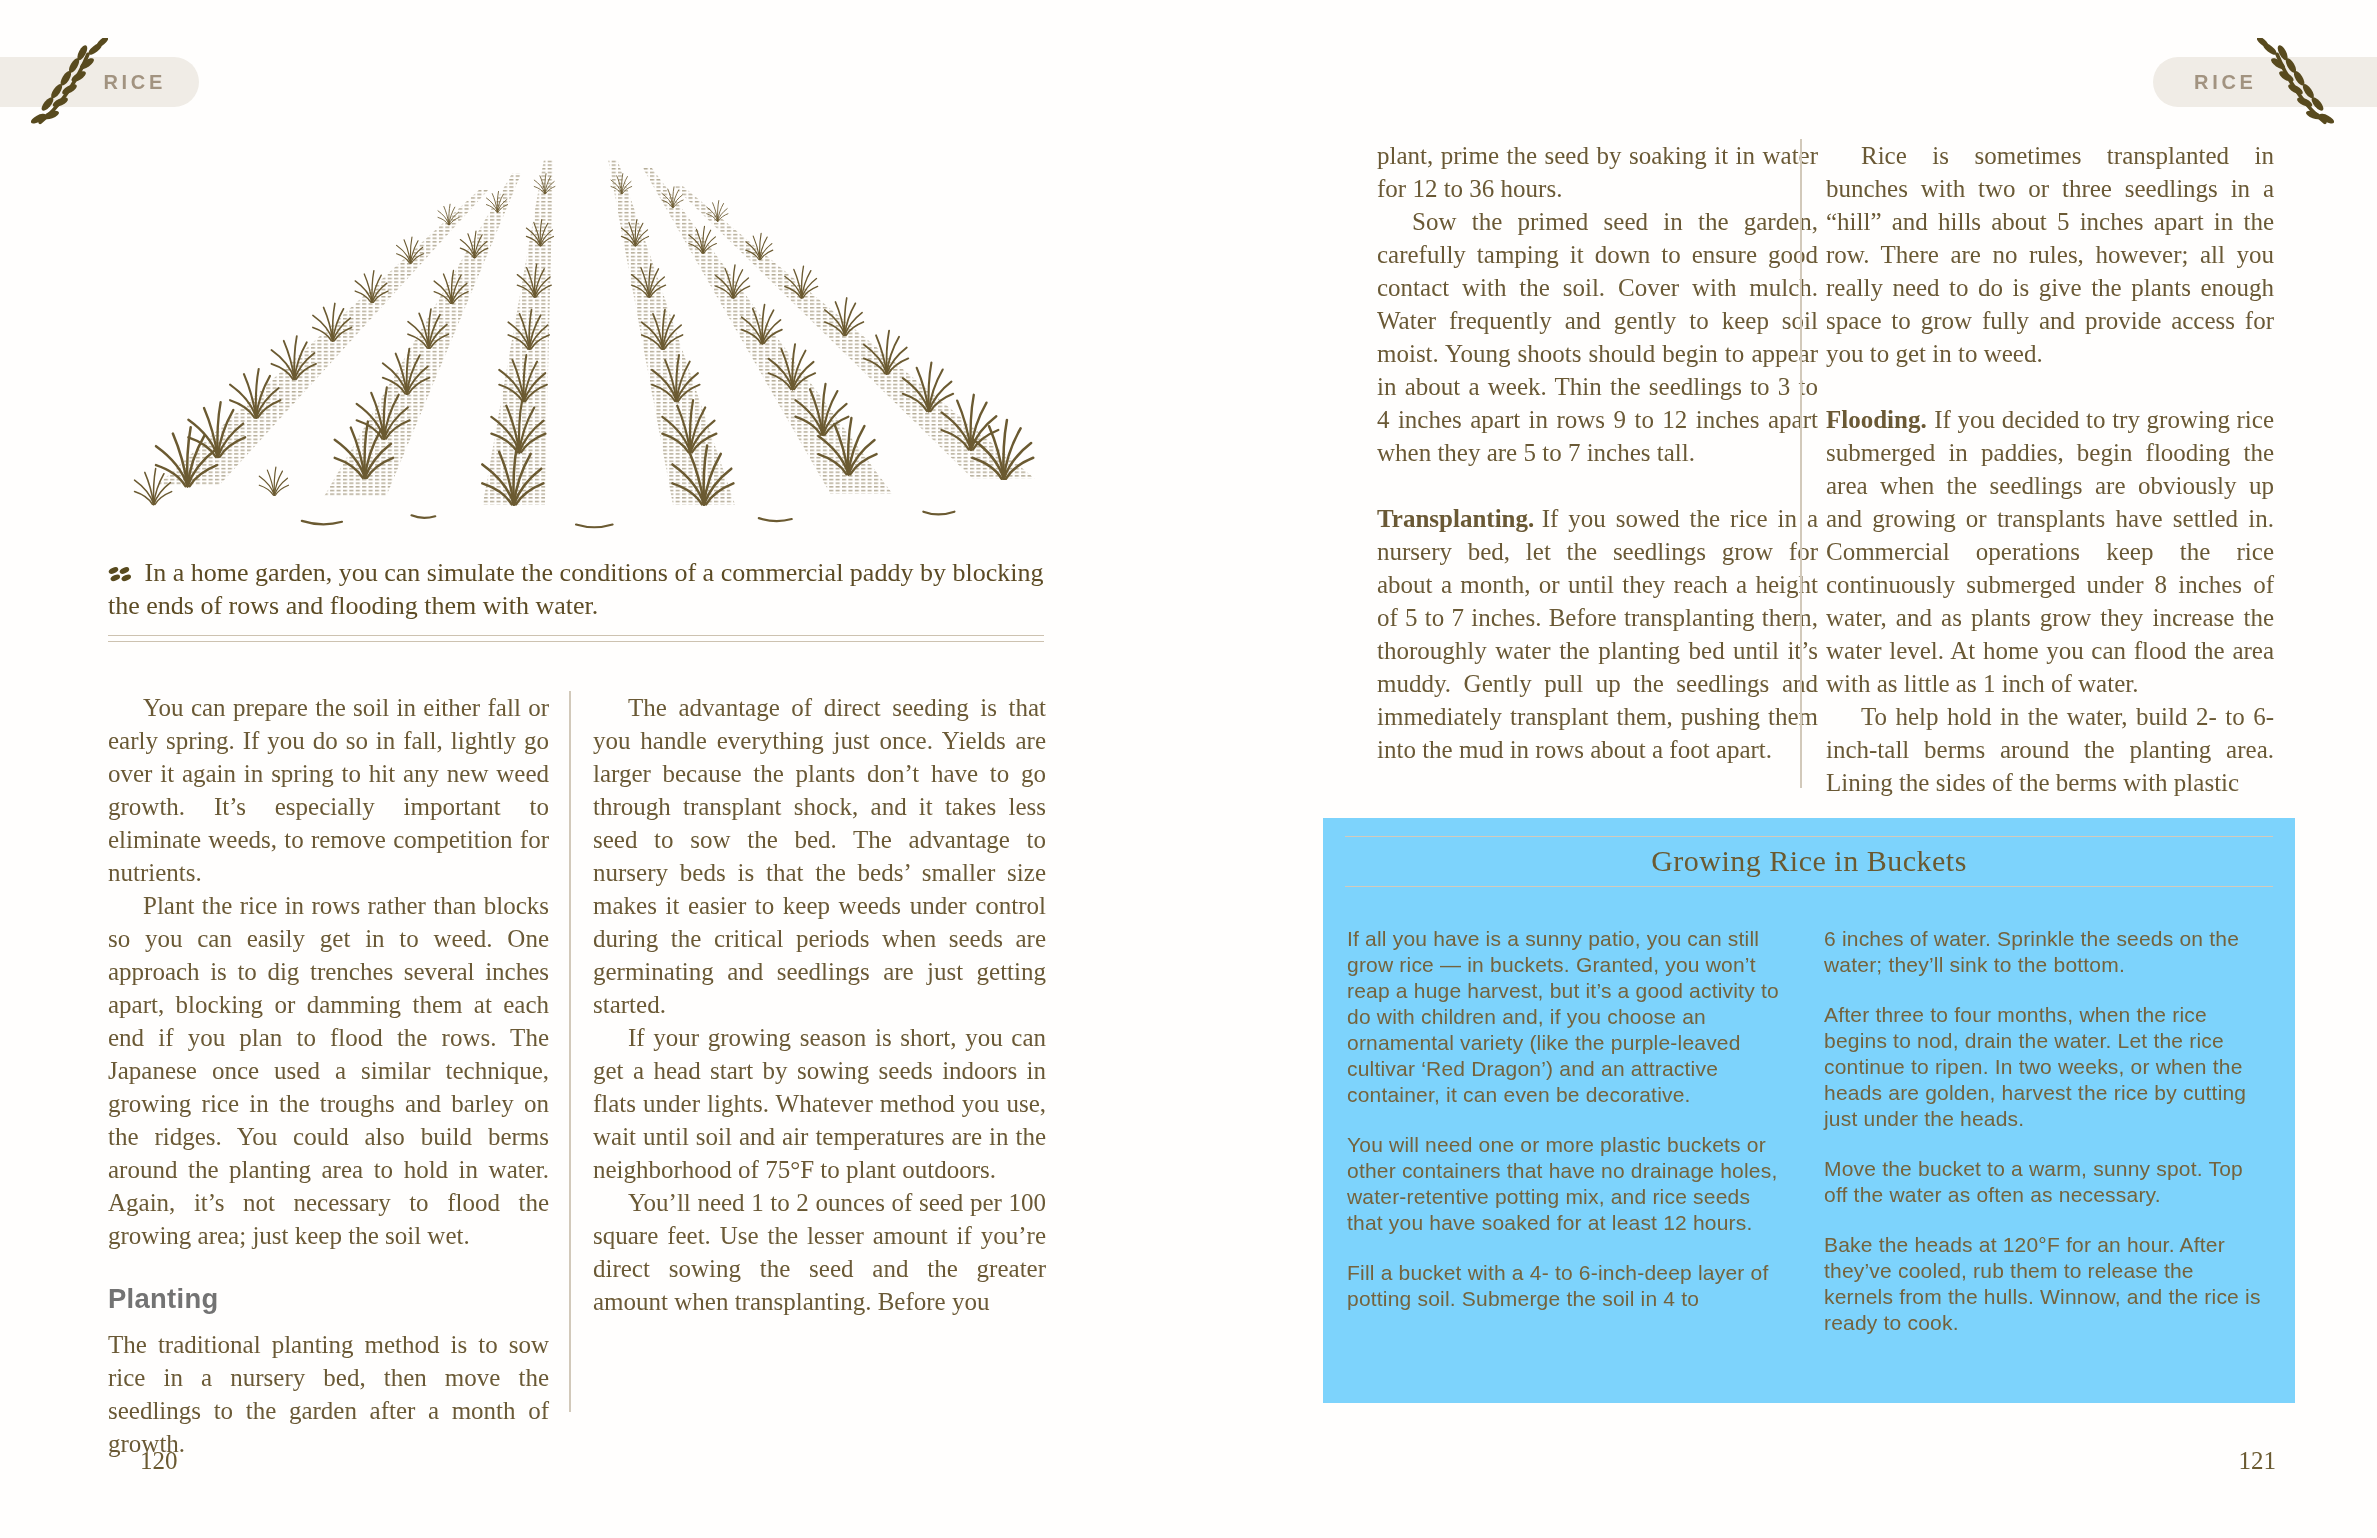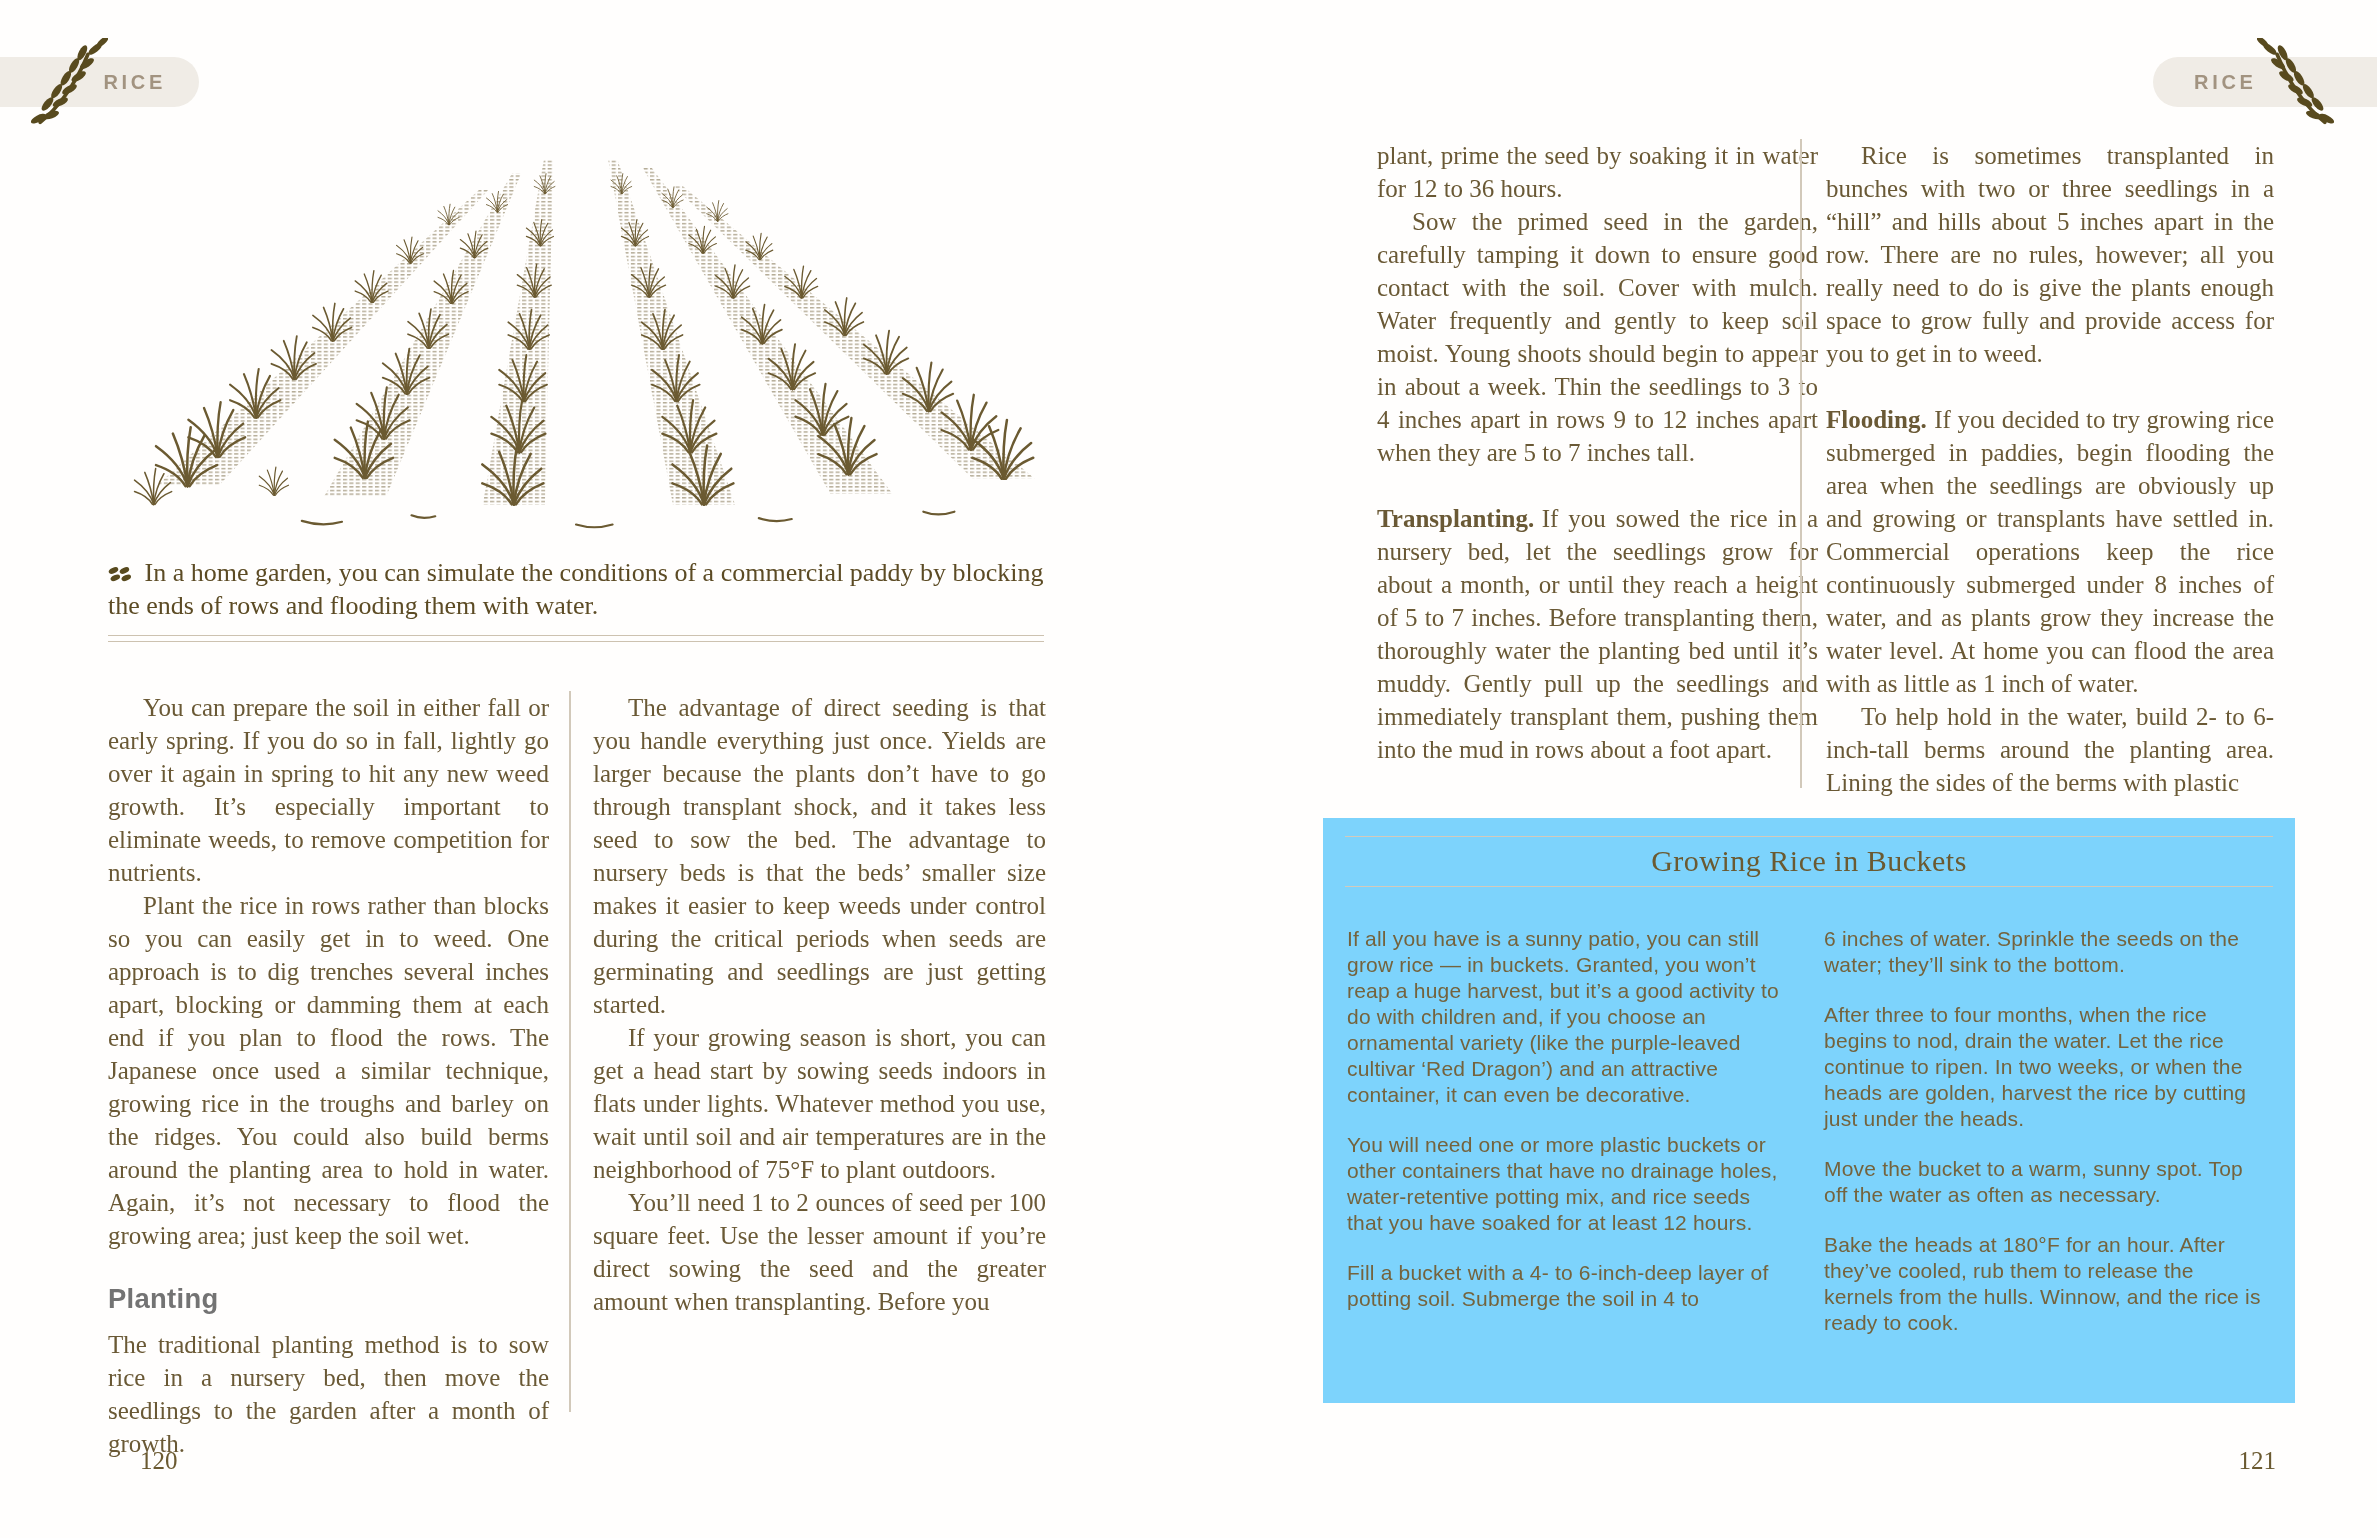--- a/index.html
+++ b/index.html
@@ -231,21 +231,21 @@
     <div id="srule-bottom" class="srule"></div>
     <div id="scol1" class="scol">
       <p class="sp">If all you have is a sunny patio, you can still grow rice — in buckets. Granted, you won’t reap a huge harvest, but it’s a good activity to do with children and, if you choose an ornamental variety (like the purple-leaved cultivar ‘Red Dragon’) and an attractive container, it can even be decorative.</p>
       <p class="sp">You will need one or more plastic buckets or other containers that have no drainage holes, water-retentive potting mix, and rice seeds that you have soaked for at least 12 hours.</p>
       <p class="sp">Fill a bucket with a 4- to 6-inch-deep layer of potting soil. Submerge the soil in 4 to</p>
     </div>
     <div id="scol2" class="scol">
       <p class="sp">6 inches of water. Sprinkle the seeds on the water; they’ll sink to the bottom.</p>
       <p class="sp">After three to four months, when the rice begins to nod, drain the water. Let the rice continue to ripen. In two weeks, or when the heads are golden, harvest the rice by cutting just under the heads.</p>
       <p class="sp">Move the bucket to a warm, sunny spot. Top off the water as often as necessary.</p>
-      <p class="sp">Bake the heads at 180°F for an hour. After they’ve cooled, rub them to release the kernels from the hulls. Winnow, and the rice is ready to cook.</p>
+      <p class="sp">Bake the heads at 120°F for an hour. After they’ve cooled, rub them to release the kernels from the hulls. Winnow, and the rice is ready to cook.</p>
     </div>
   </div>
 
   <div id="pagenum-left" class="pagenum">120</div>
   <div id="pagenum-right" class="pagenum">121</div>
 
 </div>
 
 
 </body></html>

